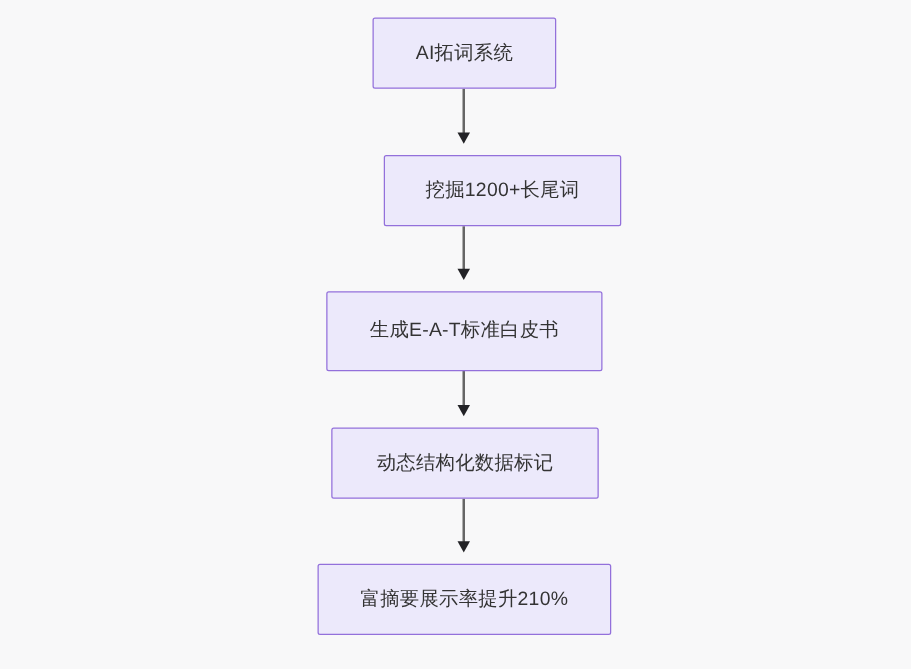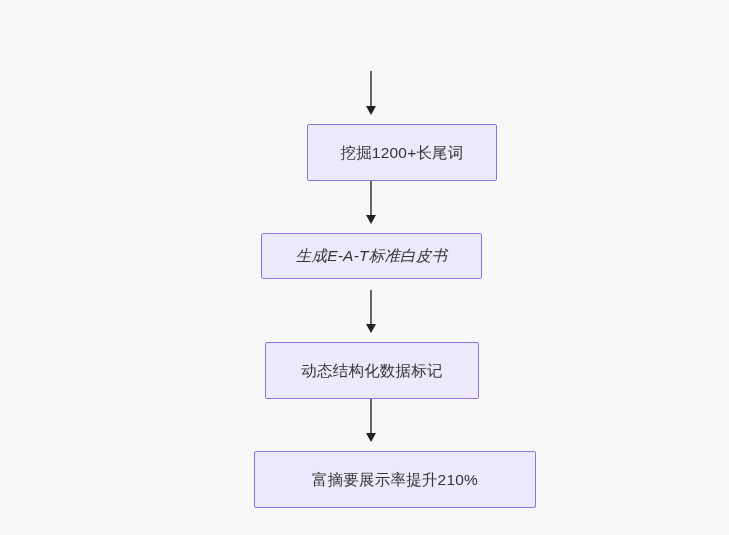--- a/index.html
+++ b/index.html
@@ -77,26 +77,29 @@
   </div>
   <div class="edge" style="left: 371px; top: 290px; height: 43px;">
     <div class="edge-line" style="height: 35px; background: rgb(102, 102, 102);"></div>
     <div class="edge-head" style="top: 34px; border-top-color: rgb(34, 34, 38);"></div>
   </div>
   <div class="edge" style="left: 371px; top: 399px; height: 43px;">
     <div class="edge-line" style="height: 35px; background: rgb(102, 102, 102);"></div>
     <div class="edge-head" style="top: 34px; border-top-color: rgb(34, 34, 38);"></div>
   </div>
 
+  <div class="node" style="left: 298px; top: 14px; width: 147px; height: 57px; background: rgb(236, 233, 251); border-color: rgb(147, 112, 219); color: rgb(51, 51, 51);">
+    <span class="node-label">AI拓词系统</span>
+  </div>
   <div class="node" style="left: 276px; top: 124px; width: 190px; height: 57px; background: rgb(236, 233, 251); border-color: rgb(147, 112, 219); color: rgb(51, 51, 51); margin-left: 31px;">
     <span class="node-label">挖掘1200+长尾词</span>
   </div>
-  <div class="node" style="left: 261px; top: 233px; width: 221px; height: 46px; background: rgb(236, 233, 251); border-color: rgb(147, 112, 219); color: rgb(51, 51, 51); font-style: italic;">
+  <div class="node" style="left: 261px; top: 233px; width: 221px; height: 64px; background: rgb(236, 233, 251); border-color: rgb(147, 112, 219); color: rgb(51, 51, 51);">
     <span class="node-label">生成E-A-T标准白皮书</span>
   </div>
   <div class="node" style="left: 265px; top: 342px; width: 214px; height: 57px; background: rgb(236, 233, 251); border-color: rgb(147, 112, 219); color: rgb(51, 51, 51);">
     <span class="node-label">动态结构化数据标记</span>
   </div>
-  <div class="node" style="left: 254px; top: 451px; width: 282px; height: 57px; background: rgb(236, 233, 251); border-color: rgb(147, 112, 219); color: rgb(51, 51, 51);">
+  <div class="node" style="left: 254px; top: 451px; width: 235px; height: 57px; background: rgb(236, 233, 251); border-color: rgb(147, 112, 219); color: rgb(51, 51, 51);">
     <span class="node-label">富摘要展示率提升210%</span>
   </div>
 
 </div>
 
 </body></html>

